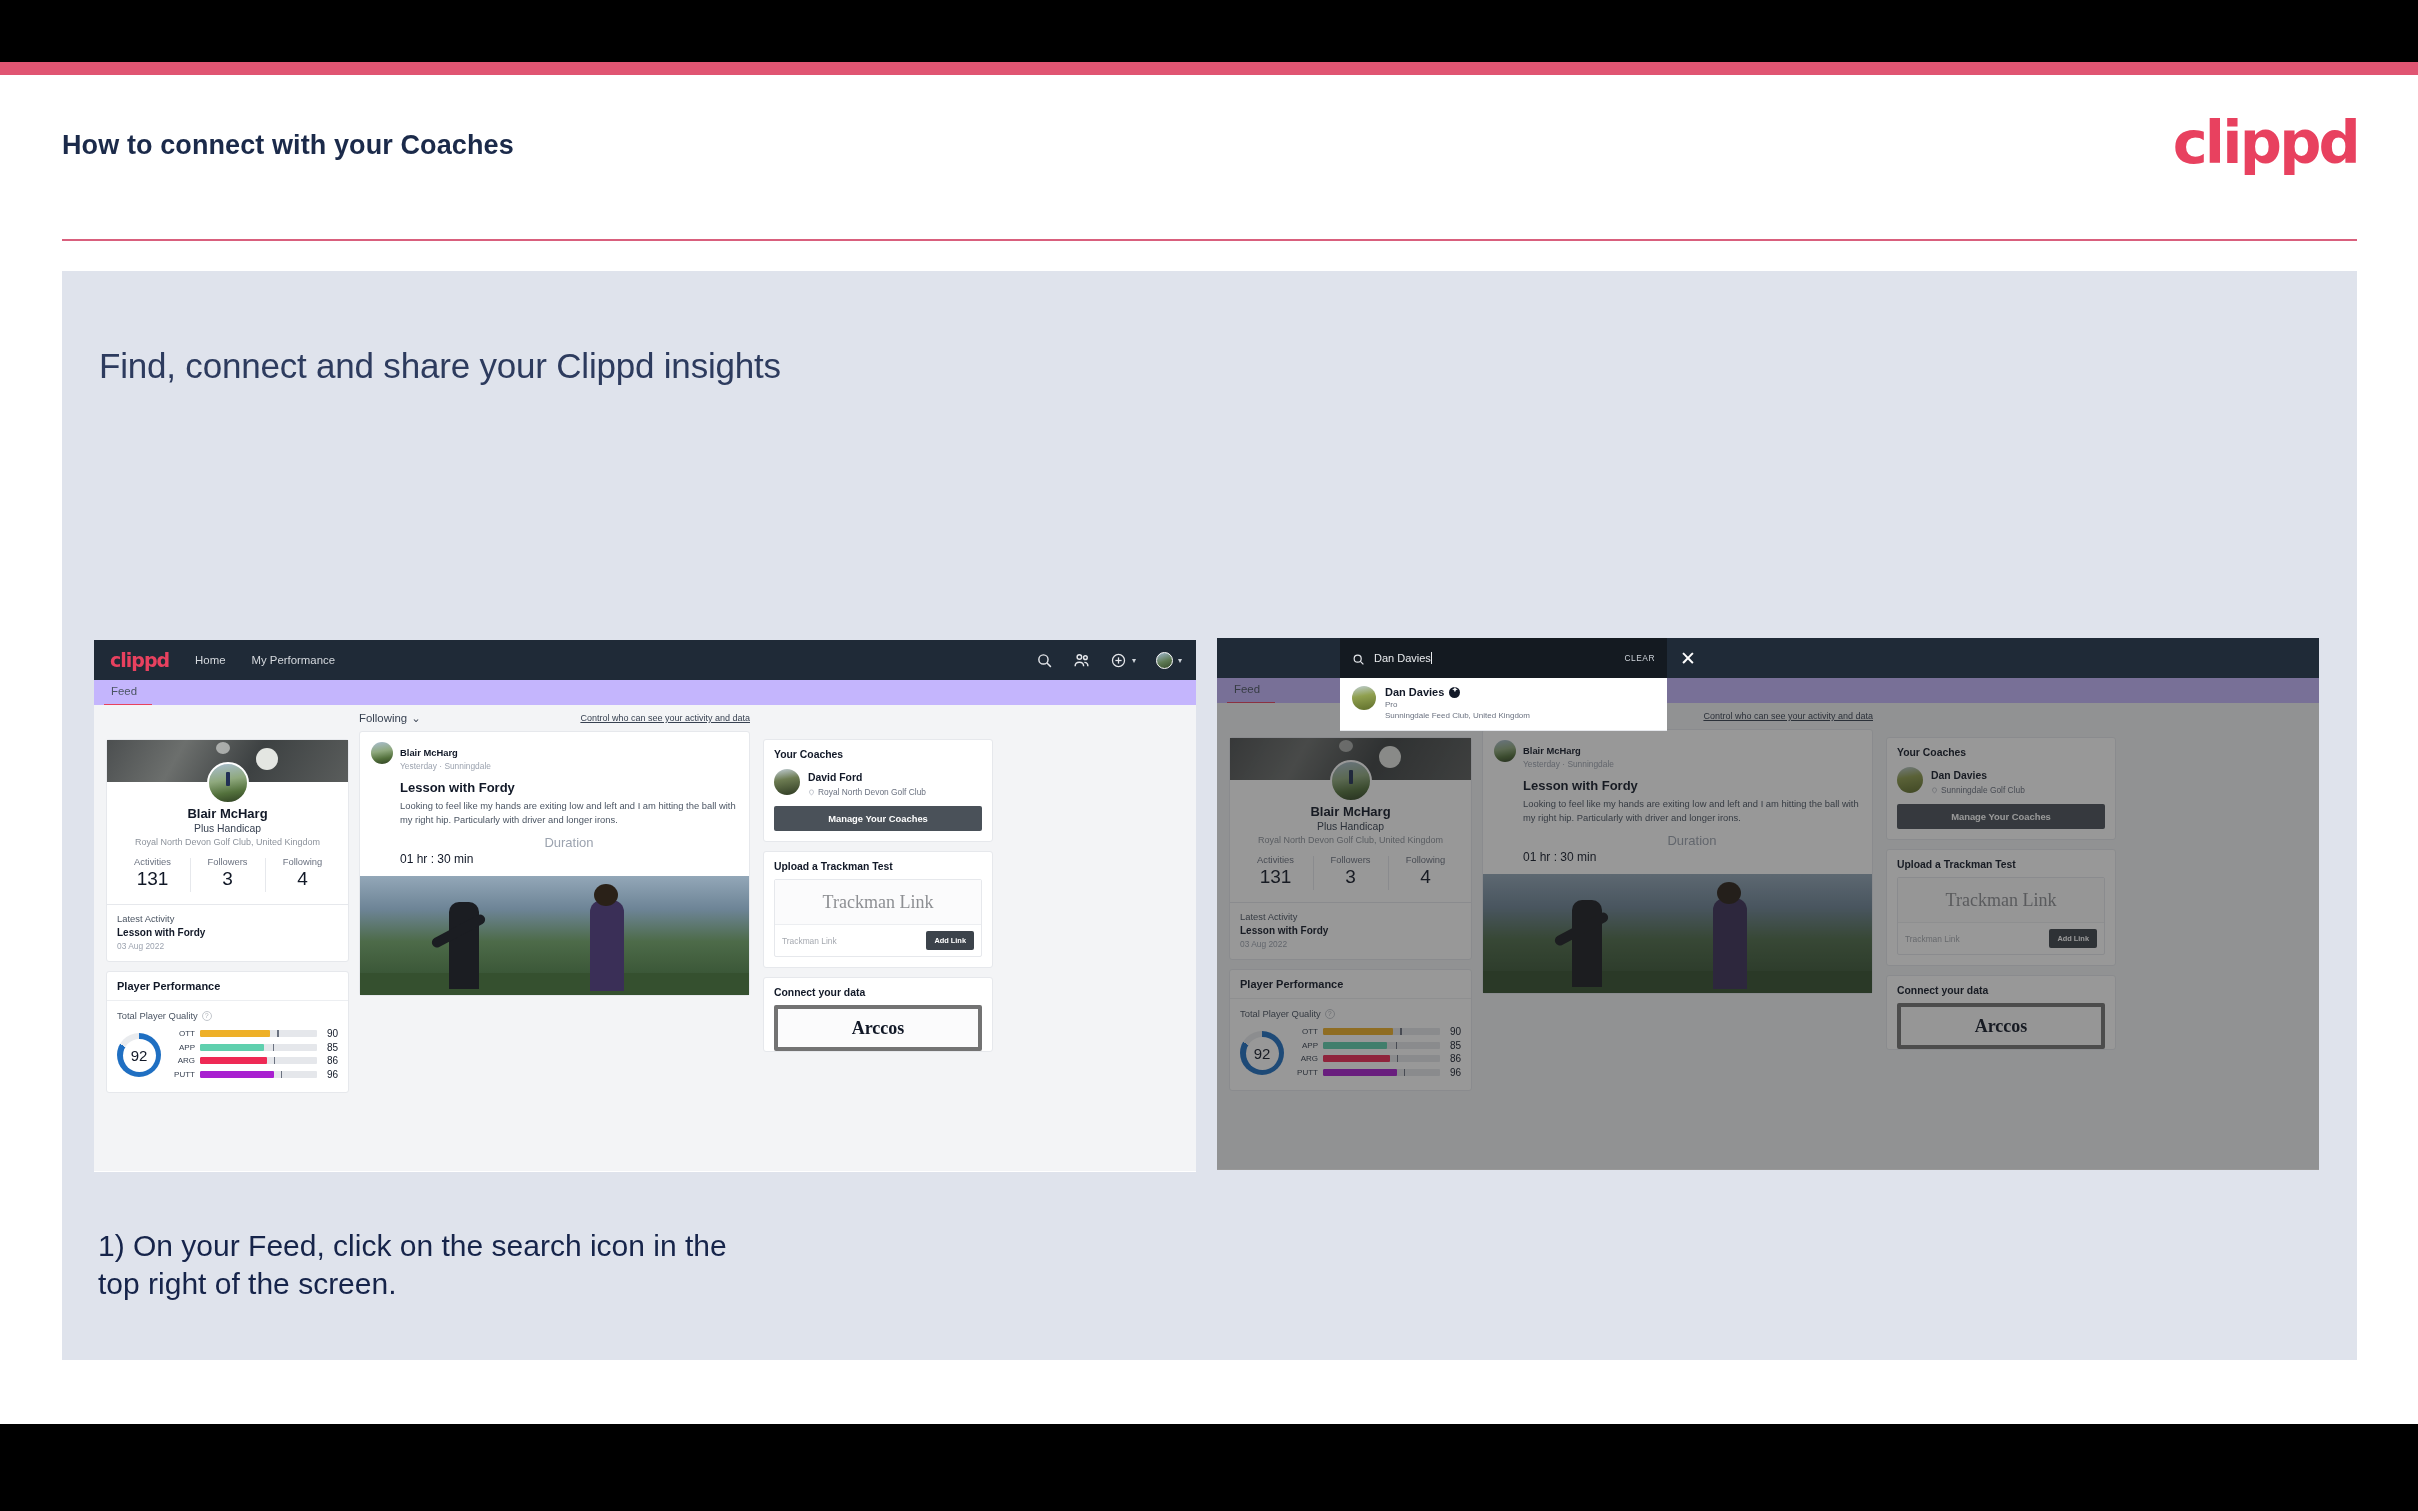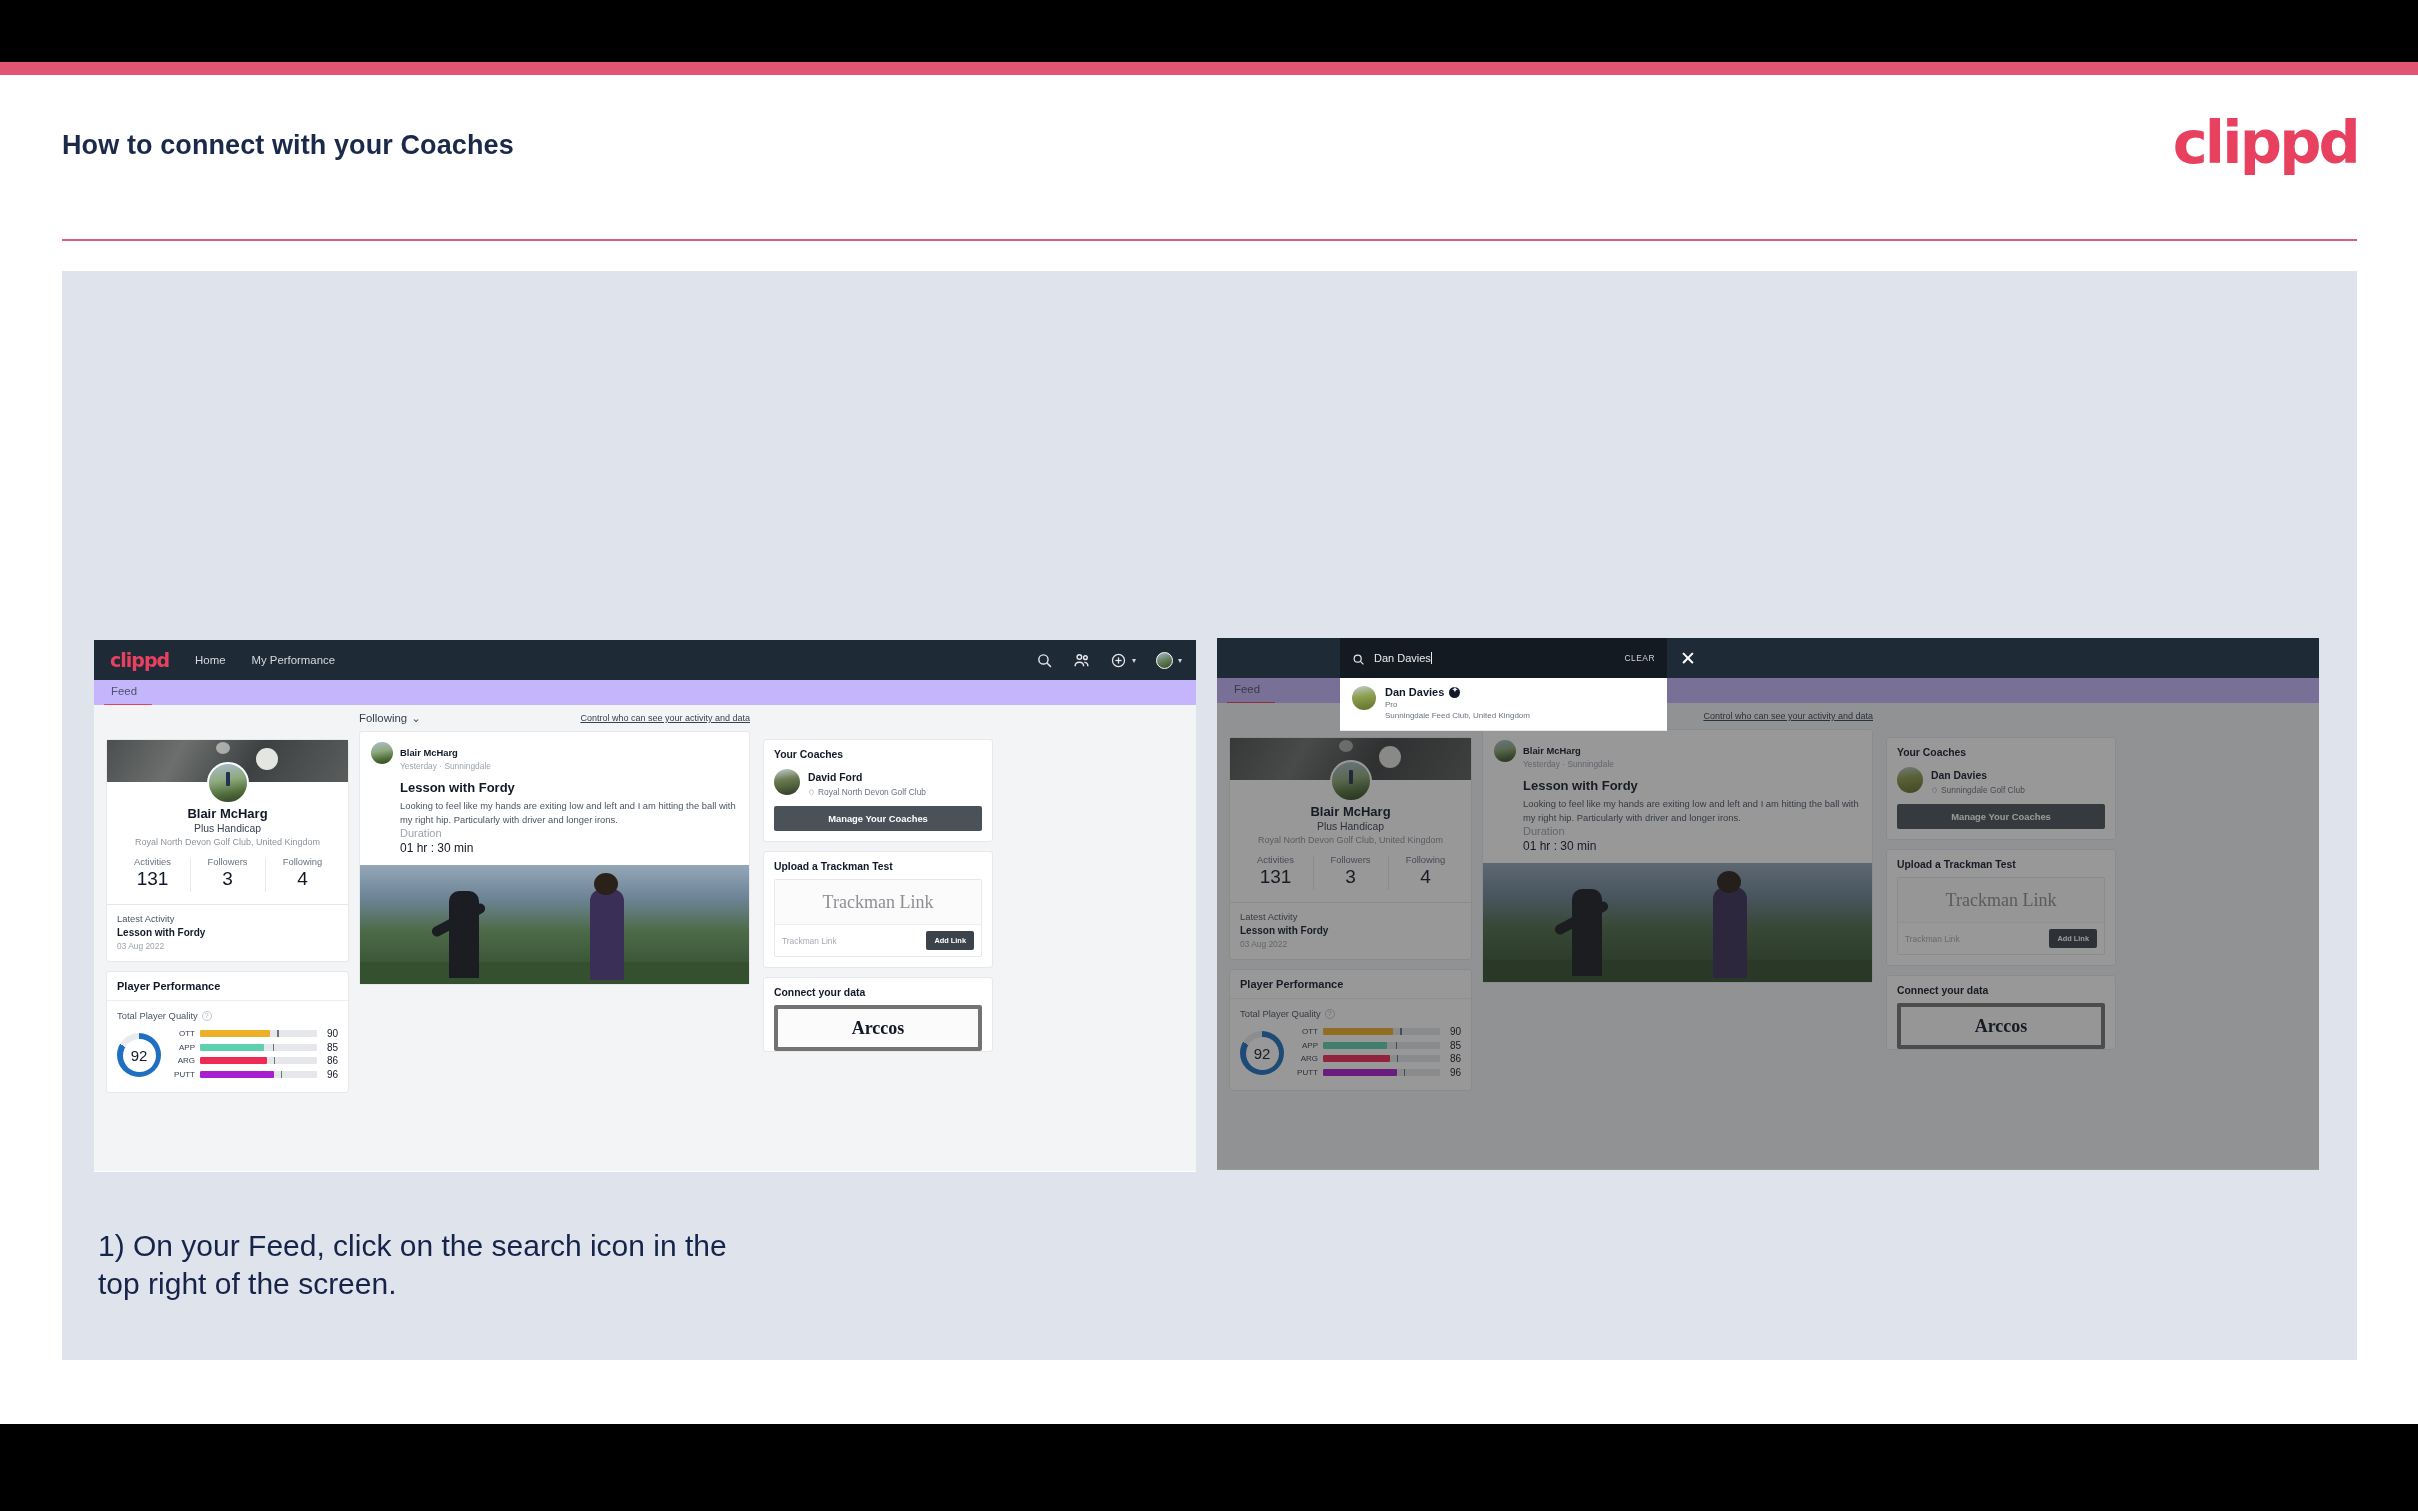--- a/index.html
+++ b/index.html
@@ -168,21 +168,21 @@
   .post { background: #fff; border: 1px solid #e6e8ec; border-radius: 3px; padding: 10px 11px 0; position: relative; }
   .post-head { display: flex; gap: 7px; align-items: flex-start; }
   .post-av {
     width: 22px; height: 22px; border-radius: 50%; flex: none;
     background: linear-gradient(170deg,#a9bdd1 0%,#8fa97e 42%,#53713c 72%,#2e3f22 100%);
   }
   .post-name { font-size: 9.4px; font-weight: 700; color: #111827; }
   .post-meta { font-size: 8.4px; color: #9ca3af; margin-top: 1px; }
   .post-title { font-size: 13px; font-weight: 700; color: #111827; margin: 9px 0 0 29px; }
   .post-text { font-size: 9.4px; color: #4b5563; line-height: 1.45; margin: 4px 0 0 29px; }
-  .post-dur-l { font-size: 11px; color: #9ca3af; margin: 1px 0 0 29px; }
+  .post-dur-l { font-size: 13px; color: #9ca3af; margin: 9px 0 0 29px; text-align: center; }
   .post-dur-v { font-size: 12px; color: #111827; margin: 2px 0 0 29px; }
   .tags { position: absolute; right: 12px; bottom: 14px; display: flex; gap: 6px; }
   .tag { font-size: 7.4px; font-weight: 700; padding: 4px 8px; border-radius: 3px; }
   .tag-ott { border: 1px solid #e0b34a; color: #3b3b3b; }
   .tag-app { border: 1px solid #8fd6c0; color: #3b3b3b; }
   .post-photo {
     margin: 10px -11px 0; height: 119px;
     background: linear-gradient(180deg,#93a7b8 0%,#6d8496 28%,#4d6b49 55%,#2f4a2c 100%);
     position: relative; overflow: hidden;
   }
@@ -259,20 +259,21 @@
   <div class="top-accent"></div>
 
   <div class="page">
 
     <div class="hdr-title">How to connect with your Coaches</div>
     <div class="hdr-logo">clippd</div>
     <div class="hdr-rule"></div>
 
     <div class="panel">
 
+      <div class="panel-h2">Find, connect and share your Clippd insights</div>
 
       <div class="shot shot1">
 
         <div class="nav">
           <div class="nav-logo">clippd</div>
           <div class="nav-link">Home</div>
           <div class="nav-link">My Performance</div>
           <div class="nav-right">
             <span class="nav-ic">
               <svg viewBox="0 0 24 24" fill="none" stroke="#e5e7eb" stroke-width="2">

